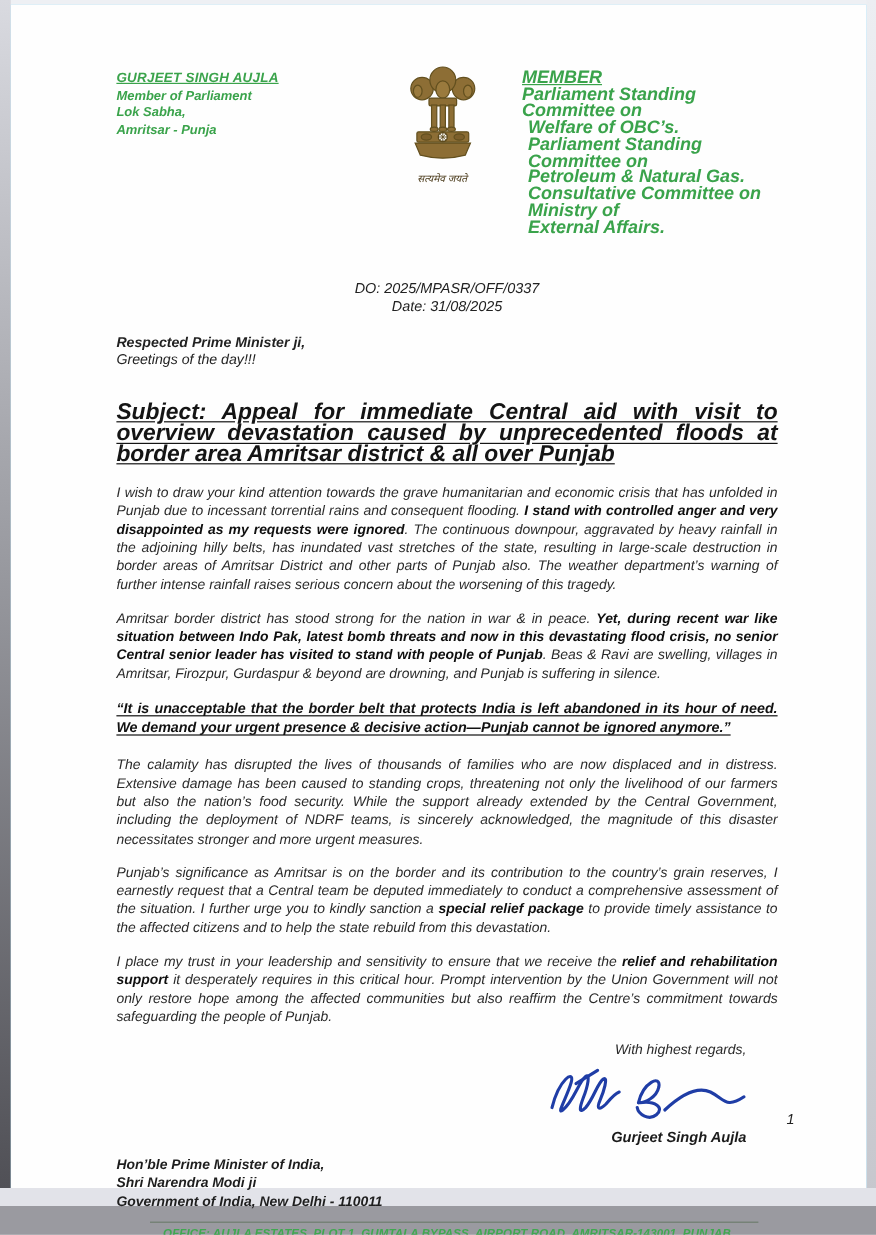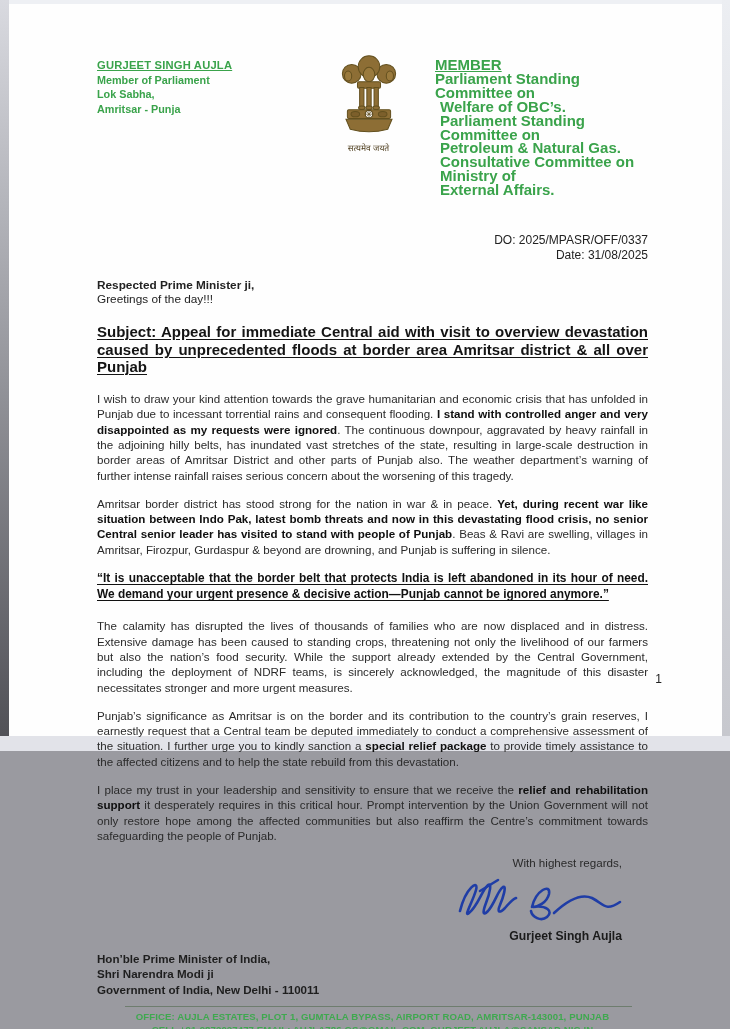--- a/index.html
+++ b/index.html
@@ -1,21 +1,21 @@
 <!DOCTYPE html>
 <html><head>
 <meta charset="utf-8">
 <style>
   html,body{margin:0;padding:0;}
   body{
     width:730px;height:1029px;overflow:hidden;
     font-family:"Liberation Sans","DejaVu Sans",sans-serif;
     background:#9a9aa0;
   }
-  .photo{position:relative;width:730px;height:751px;background:#7dd3fc;}
+  .photo{position:relative;width:730px;height:1005px;background:#7dd3fc;font-style:italic;}
   .edge-left{position:absolute;left:0;top:0;bottom:0;width:9px;
     background:linear-gradient(180deg,#d9dae0 0%,#9b9ca2 45%,#4e4e54 100%);}
   .edge-right{position:absolute;right:0;top:0;bottom:0;width:8px;
     background:linear-gradient(180deg,#eceef2 0%,#c6c7cd 100%);}
   .edge-bottom{position:absolute;left:0;right:0;bottom:0;height:15px;background:#e2e3e9;}
   .edge-top{position:absolute;left:0;right:0;top:0;height:4px;background:#eef0f4;}
   .page{position:absolute;left:9px;right:8px;top:4px;bottom:15px;background:#fefefe;}
   .content{position:relative;height:100%;padding:44px 74px 0 88px;box-sizing:border-box;}
 
   
@@ -24,28 +24,28 @@
     font-size:10.8px;line-height:14.6px;}
   .mp-name{font-size:11.2px;text-decoration:underline;letter-spacing:0.2px;}
   .hdr-emblem{width:111px;text-align:center;margin-top:2px;}
   .motto{font-size:8.5px;color:#4a3a1a;margin-top:0;white-space:nowrap;}
   .hdr-right{width:213px;margin-top:10px;color:#3aa34b;font-weight:bold;
     font-size:15px;line-height:13.9px;}
   .member-title{text-decoration:underline;}
   .cmte-indent{padding-left:5px;}
 
   
-  .refblock{margin-top:36px;text-align:right;font-size:12px;line-height:14.8px;color:#222;}
+  .refblock{margin-top:36px;text-align:center;font-size:12px;line-height:14.8px;color:#222;}
 
   
   .salutation{margin-top:15px;font-size:11.8px;line-height:14.8px;color:#222;}
   .salutation .l1{font-weight:bold;}
 
   
-  .subject{margin:16px 0 15px 0;font-weight:bold;font-size:15px;line-height:17.6px;
+  .subject{margin:28px 0 15px 0;font-weight:bold;font-size:19px;line-height:17.6px;
     color:#141414;text-decoration:underline;text-underline-offset:2px;text-align:justify;}
 
   
   .para{margin:0 0 13px 0;font-size:11.6px;line-height:15.3px;color:#2a2a2a;
     text-align:justify;}
   .para b{color:#0f0f0f;}
   .quote{margin:1px 0 16px 0;font-size:11.9px;line-height:16.2px;font-weight:bold;
     color:#111;text-decoration:underline;text-underline-offset:2px;text-align:justify;}
 
   

